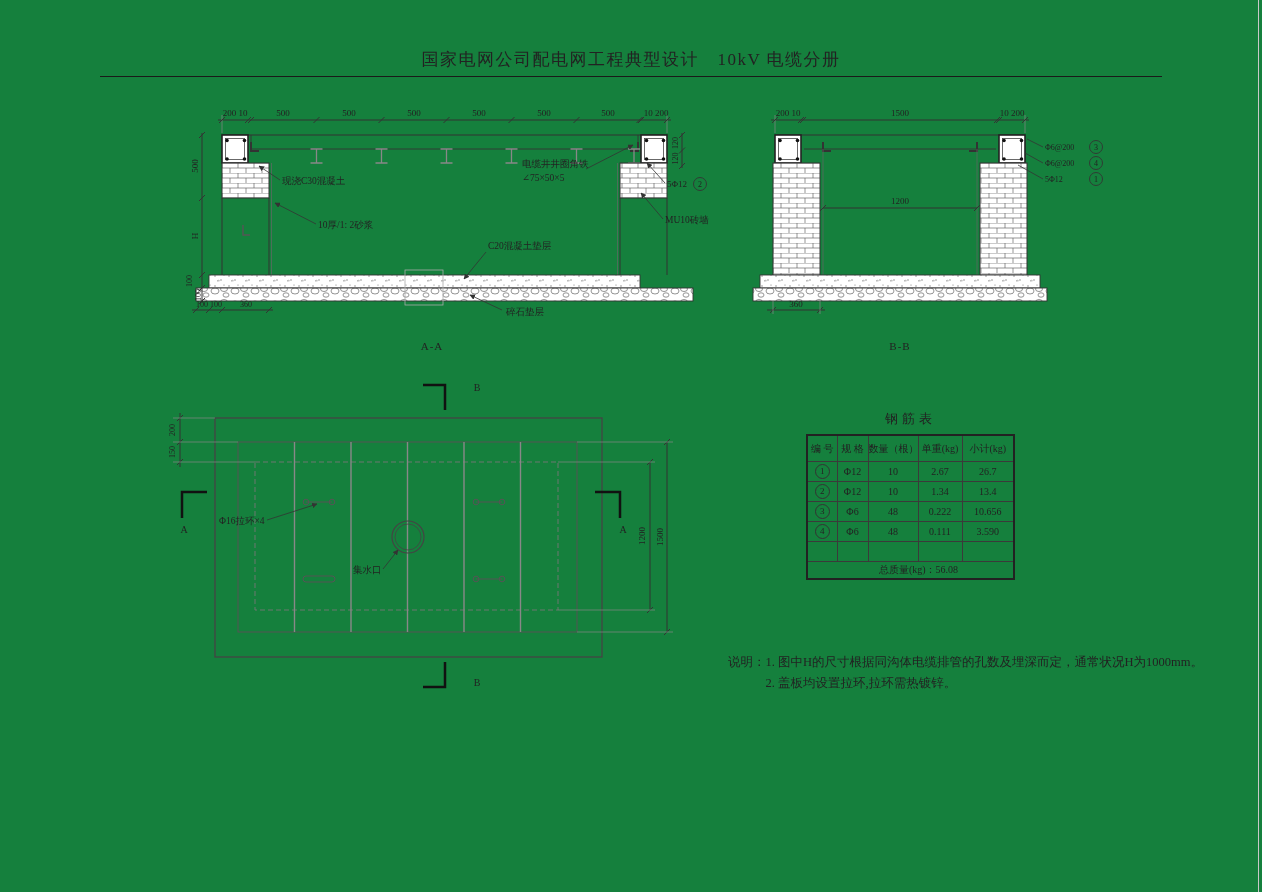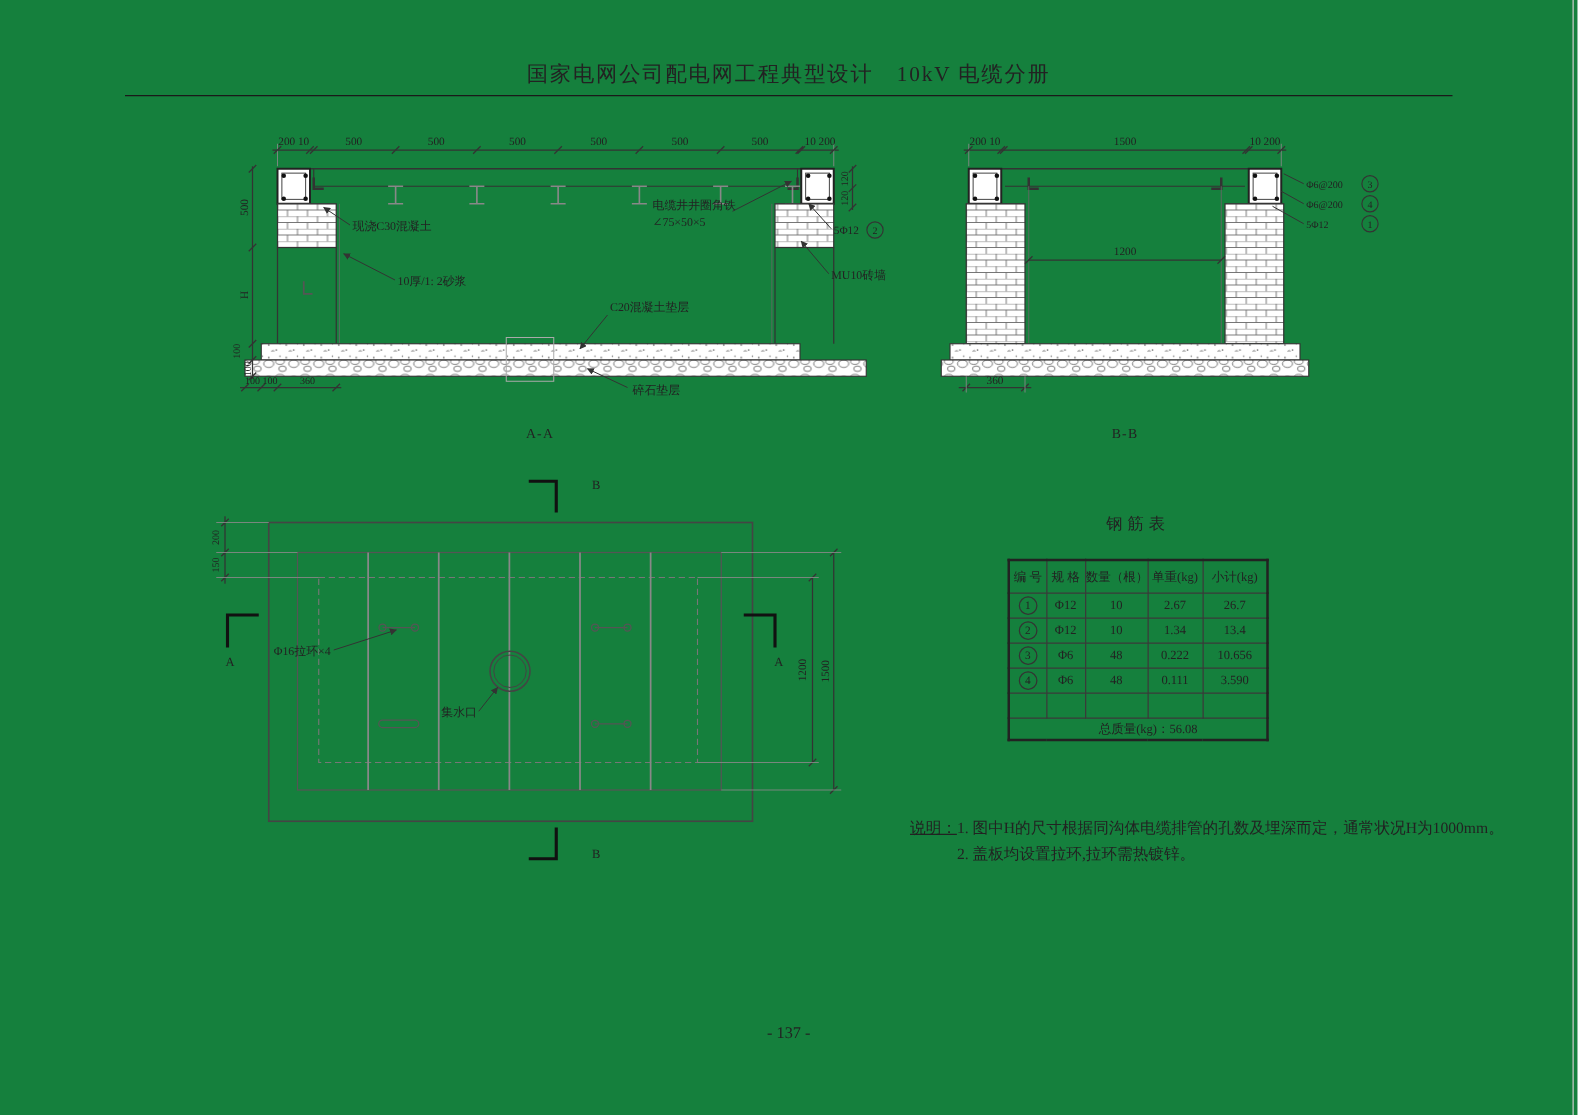--- a/index.html
+++ b/index.html
@@ -11,31 +11,31 @@
   #edge-line{top:0;left:1258px;width:1px;height:892px;background:#c9c9c9;}
   svg{overflow:visible;}
   svg text{font-family:"Liberation Serif","DejaVu Serif",serif;fill:#222;}
   .dim{font-size:9px;}
   .dim8{font-size:8px;}
   .lbl{font-size:9.5px;}
   .cap{font-size:11px;letter-spacing:1px;}
   .mk{font-size:10px;}
   
   #rebar-block{left:806px;top:410px;width:209px;}
-  #rebar-title{text-align:center;font-size:13px;letter-spacing:4px;margin-bottom:19px;color:#222;}
+  #rebar-title{text-align:center;font-size:13px;letter-spacing:4px;margin-bottom:6px;color:#222;}
   table.rebar{border-collapse:collapse;border:2px solid #222;width:207px;table-layout:fixed;padding-left:20px;}
   table.rebar td{border:1px solid #3a3a3a;text-align:center;font-size:10px;padding:0;height:19px;
                  overflow:hidden;white-space:nowrap;color:#222;}
   table.rebar tr.hdr td{height:25px;font-size:10px;}
   table.rebar td.total-cell{text-align:center;padding-left:16px;height:16px;font-size:10px;}
   .circ{display:inline-block;width:13px;height:13px;line-height:12px;border:1px solid #333;
         border-radius:50%;font-size:9px;text-align:center;vertical-align:middle;}
   
   #notes{left:728px;top:652px;width:500px;font-size:12.5px;line-height:1.65;display:flex;color:#222;}
-  #notes .nlabel{flex:none;text-decoration:underline;}
+  #notes .nlabel{flex:none;}
   
   #fig-caption{top:770px;left:0;width:100%;text-align:center;font-size:16.5px;letter-spacing:1px;color:#222;}
   #page-num{top:818px;left:0;width:100%;text-align:center;font-size:13px;color:#222;}
 </style>
 </head>
 <body>
 
 <div id="page">
 
   <div id="doc-title" class="abs">国家电网公司配电网工程典型设计　10kV 电缆分册</div>
@@ -384,15 +384,14 @@
   </div>
 
   <div id="notes" class="abs">
     <span class="nlabel">说明：</span>
     <div>
       <div>1. 图中H的尺寸根据同沟体电缆排管的孔数及埋深而定，通常状况H为1000mm。</div>
       <div>2. 盖板均设置拉环,拉环需热镀锌。</div>
     </div>
   </div>
 
-  <div id="page-num" class="abs">- 137 -</div>
 
 </div>
 
 </body></html>

